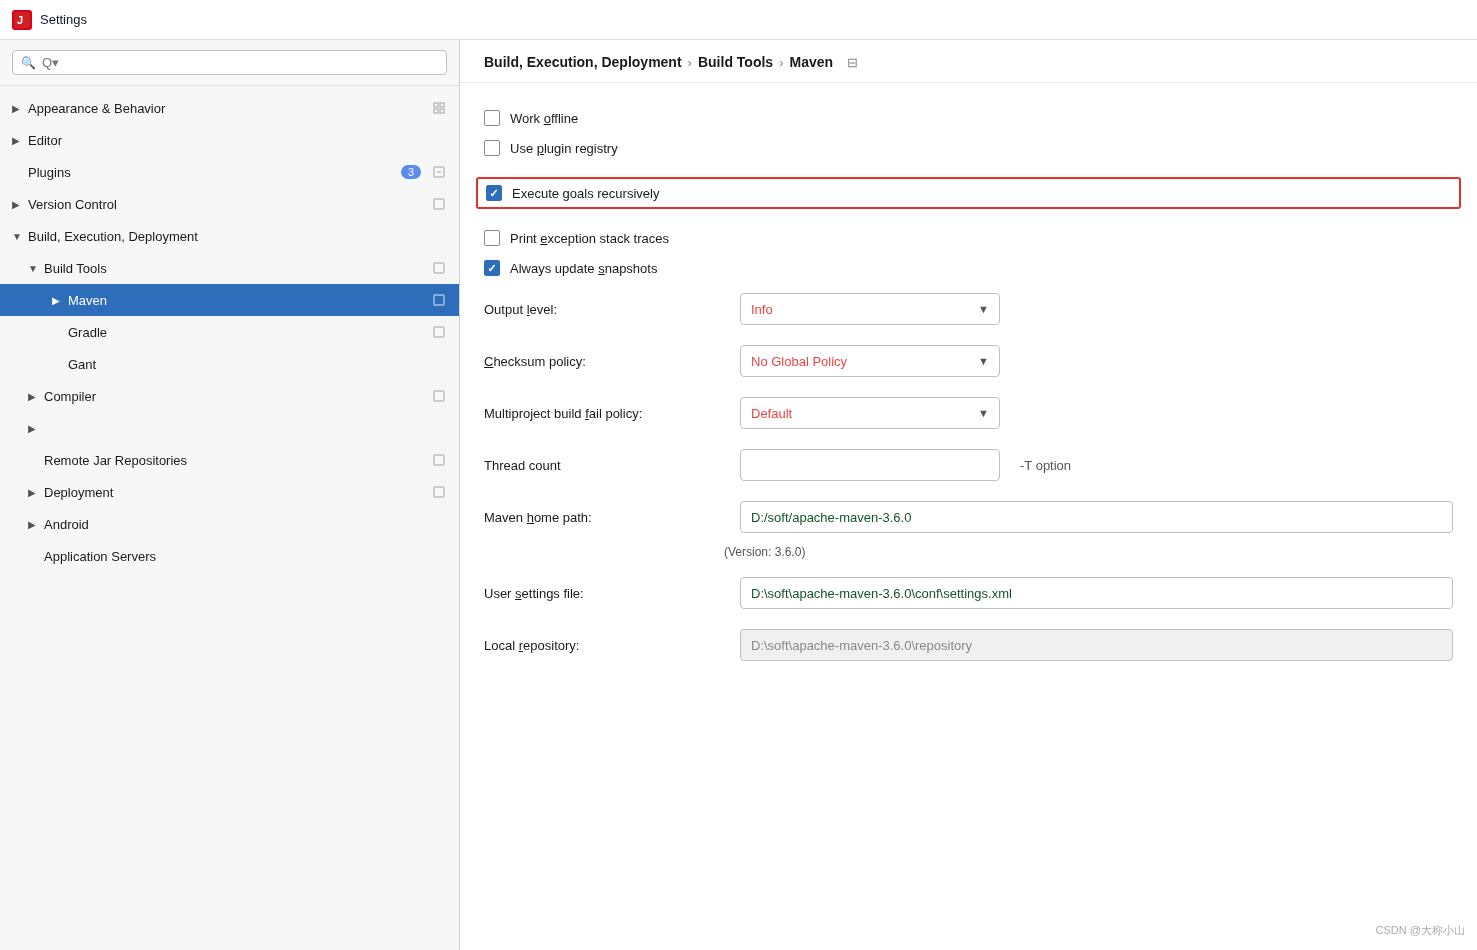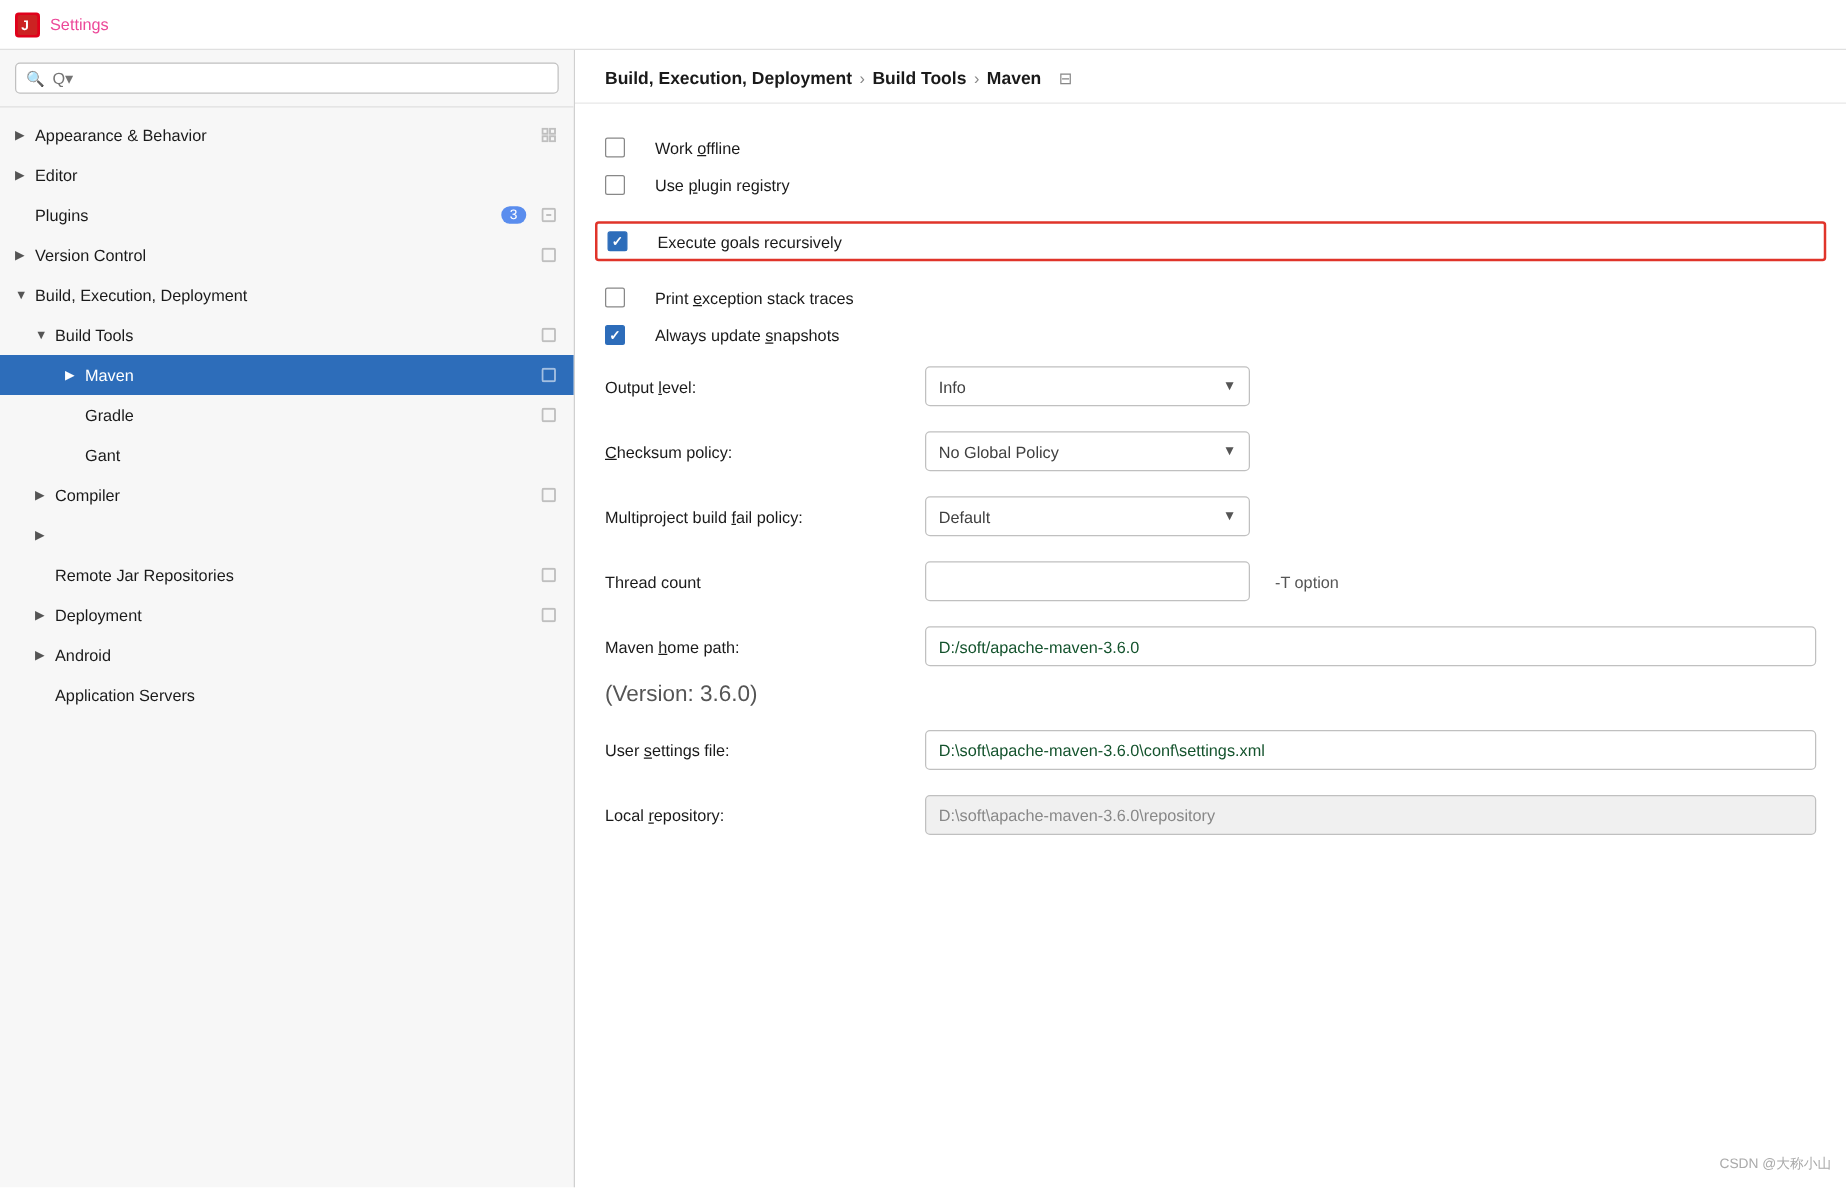--- a/index.html
+++ b/index.html
@@ -31,21 +31,21 @@
       display: flex;
       align-items: center;
       justify-content: center;
       color: #fff;
       font-weight: bold;
       font-size: 11px;
     }
     .title-bar-text {
       font-size: 13px;
       font-weight: 500;
-      color: #ec4899;
+      color: #0f172a;
     }
 
     
     .main-layout {
       display: flex;
       height: calc(950px - 40px);
     }
 
     
     .sidebar {
@@ -196,21 +196,21 @@
       display: flex;
       flex-direction: column;
       gap: 0;
     }
 
     
     .checkbox-row {
       display: flex;
       align-items: center;
       padding: 7px 0;
-      gap: 24px;
+      gap: 10px;
     }
     .checkbox-row.highlighted {
       border: 2px solid #e0342a;
       border-radius: 3px;
       padding: 6px 8px;
       margin: 14px -8px;
     }
 
     .cb {
       width: 16px;
@@ -268,21 +268,21 @@
       background: #fff;
       display: flex;
       align-items: center;
       padding: 0 10px;
       cursor: pointer;
       position: relative;
       justify-content: space-between;
     }
     .dropdown-text {
       font-size: 13px;
-      color: #404040;
+      color: #ef4444;
     }
     .dropdown-arrow {
       font-size: 11px;
       color: #555;
     }
 
     
     .text-input {
       width: 260px;
       height: 32px;
@@ -310,23 +310,24 @@
       font-size: 13px;
       color: #14532d;
       outline: none;
     }
     .path-input.readonly {
       background: #f0f0f0;
       color: #888;
     }
 
     .version-note {
-      font-size: 18px;
+      font-size: 12px;
       color: #555;
       padding: 2px 0 8px 0;
+      margin-left: 240px;
     }
 
     
     .watermark {
       position: fixed;
       bottom: 12px;
       right: 12px;
       font-size: 11px;
       color: #aaa;
     }

